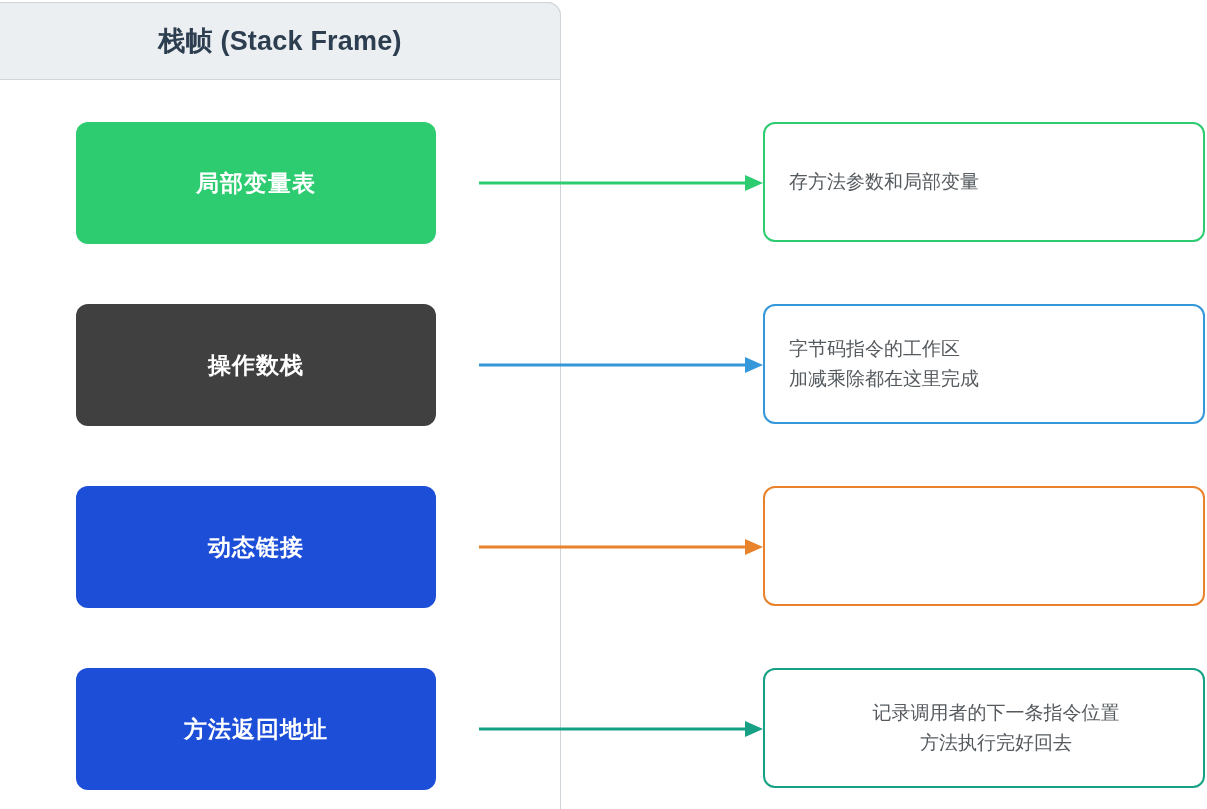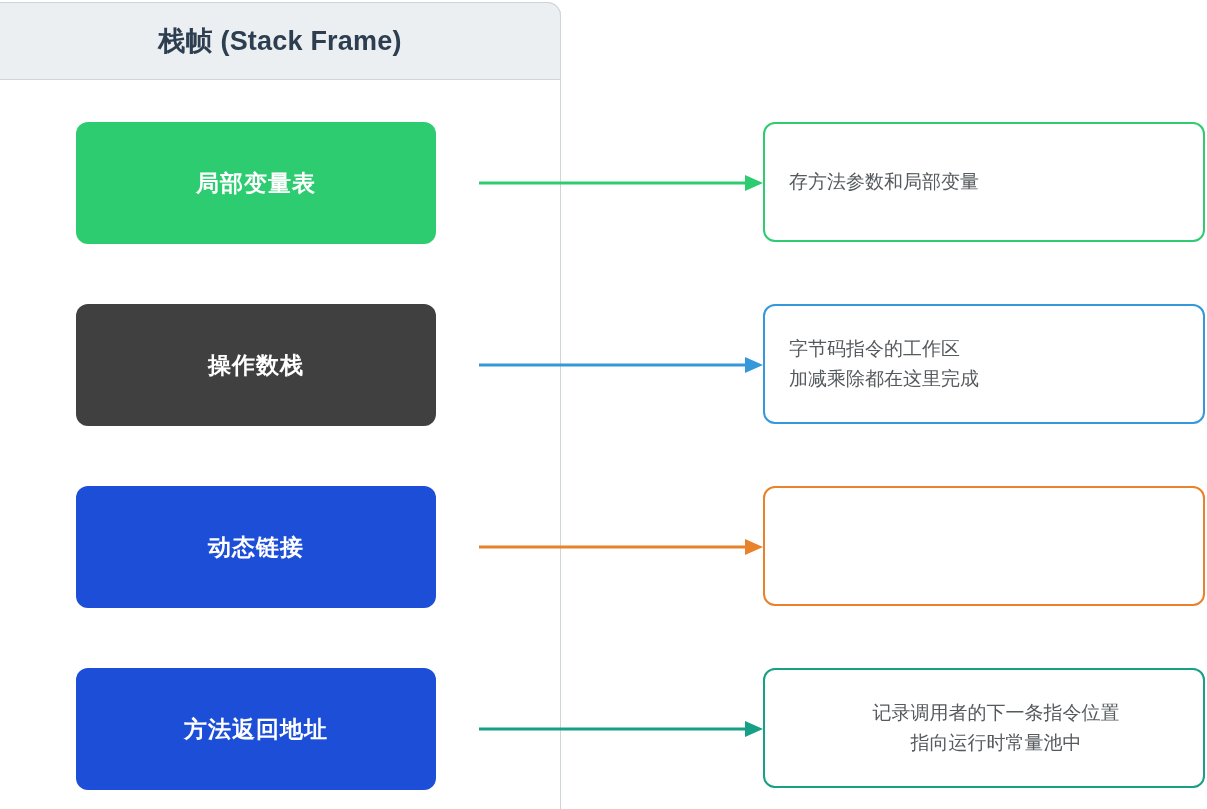--- a/index.html
+++ b/index.html
@@ -170,16 +170,16 @@
         <span>方法返回地址</span>
       </div>
       <div class="connector">
         <svg width="284" height="16" viewBox="0 0 284 16">
           <line x1="0" y1="8" x2="272" y2="8" stroke="#16a085" stroke-width="3"></line>
           <polygon points="266,0 284,8 266,16" fill="#16a085"></polygon>
         </svg>
       </div>
       <div class="desc-box" style="border-color: rgb(22, 160, 133); text-align: center;">
         <div class="line">记录调用者的下一条指令位置</div>
-        <div class="line">指向运行时常量池中</div>
+        <div class="line">方法执行完好回去</div>
       </div>
     </div>
   </div>
 
 </body></html>

